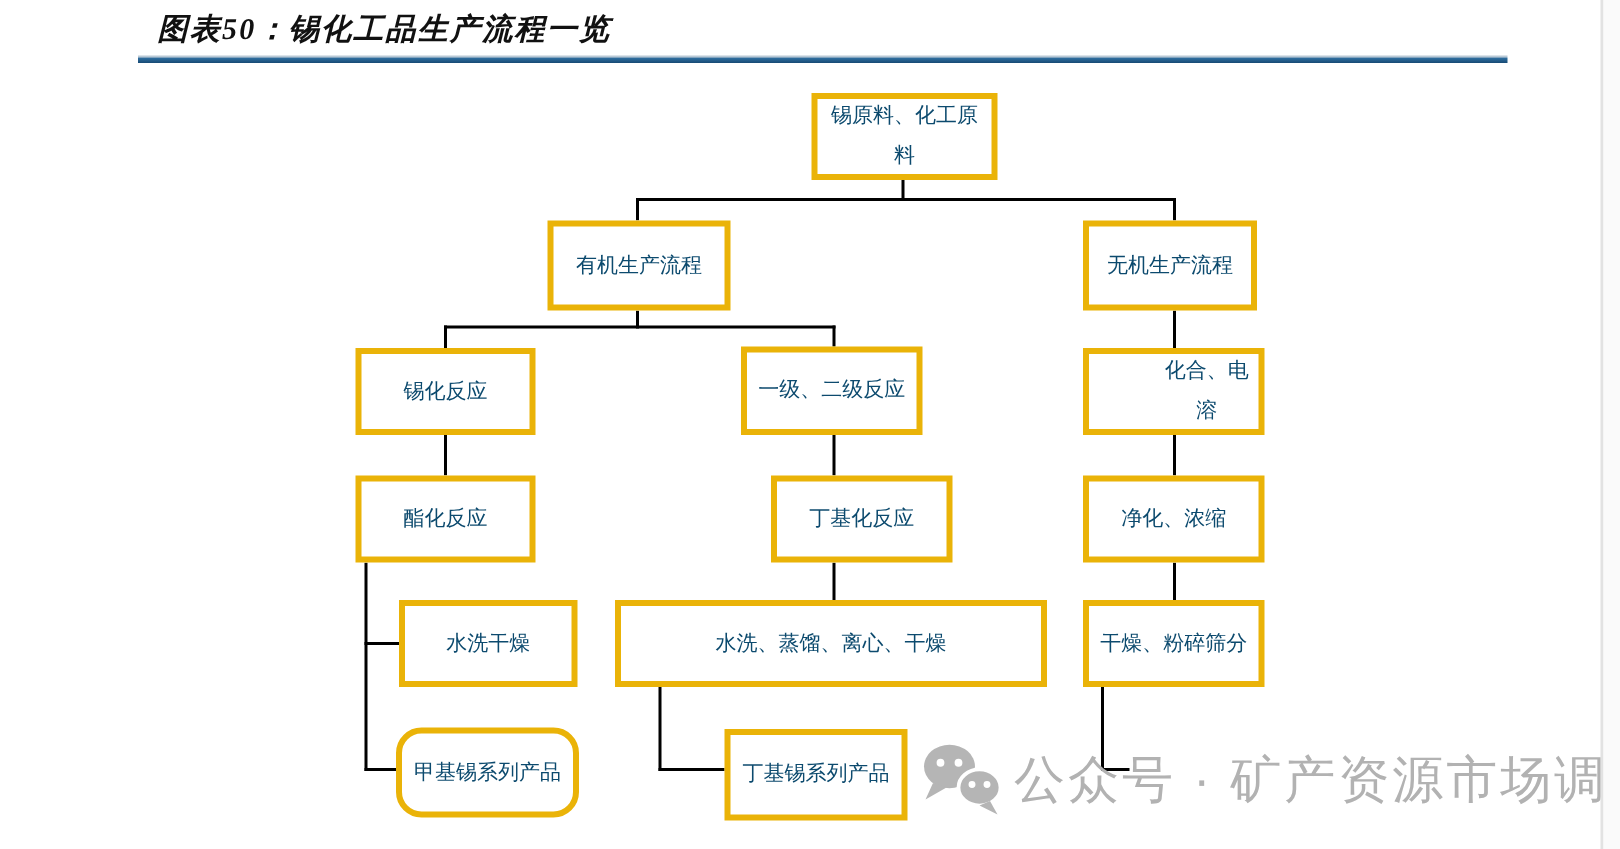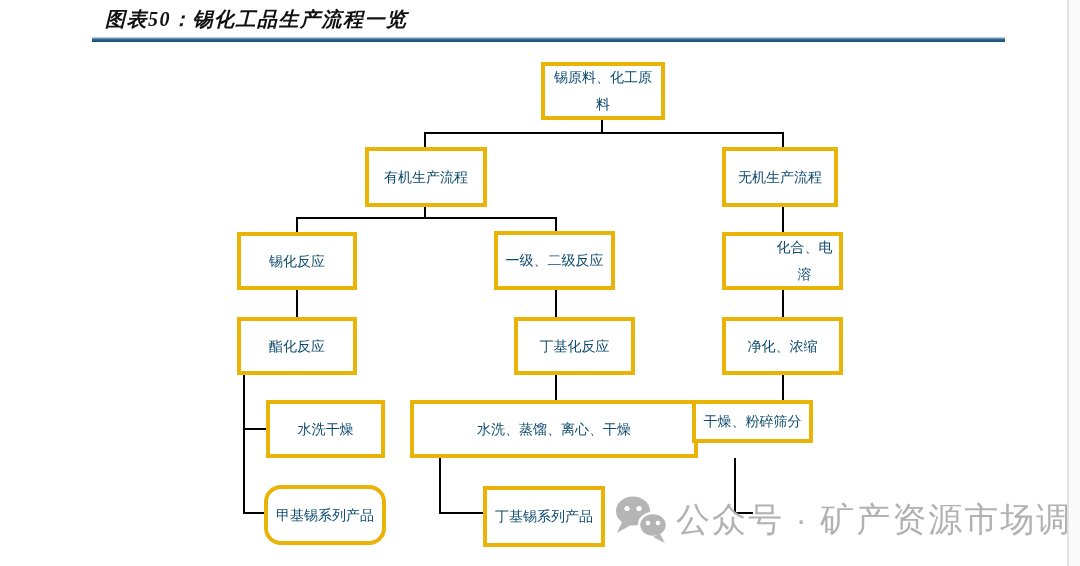--- a/index.html
+++ b/index.html
@@ -51,21 +51,21 @@
   <div class="node" style="left:365px;top:147px;width:122px;height:60px;">有机生产流程</div>
   <div class="node" style="left:722px;top:147px;width:116px;height:60px;">无机生产流程</div>
   <div class="node" style="left:237px;top:232px;width:120px;height:58px;">锡化反应</div>
   <div class="node" style="left:494px;top:231px;width:121px;height:59px;">一级、二级反应</div>
   <div class="node" style="left:722px;top:232px;width:121px;height:58px;padding-left:48px;">化合、电溶</div>
   <div class="node" style="left:237px;top:317px;width:120px;height:58px;">酯化反应</div>
   <div class="node" style="left:494px;top:317px;width:121px;height:58px;margin-left:20px;">丁基化反应</div>
   <div class="node" style="left:722px;top:317px;width:121px;height:58px;">净化、浓缩</div>
   <div class="node" style="left:266px;top:400px;width:119px;height:58px;">水洗干燥</div>
   <div class="node" style="left:410px;top:400px;width:288px;height:58px;">水洗、蒸馏、离心、干燥</div>
-  <div class="node" style="left:692px;top:400px;width:121px;height:43px;">干燥、粉碎筛分</div>
+  <div class="node" style="left:722px;top:400px;width:121px;height:58px;">干燥、粉碎筛分</div>
   <div class="node" style="left:264px;top:485px;width:122px;height:60px;border-radius:17px;">甲基锡系列产品</div>
   <div class="node" style="left:483px;top:486px;width:122px;height:61px;">丁基锡系列产品</div>
 
   <div class="conn" style="left:601px;top:120px;width:2px;height:14px;"></div>
   <div class="conn" style="left:424px;top:132px;width:360px;height:2px;"></div>
   <div class="conn" style="left:424px;top:132px;width:2px;height:15px;"></div>
   <div class="conn" style="left:782px;top:132px;width:2px;height:15px;"></div>
   <div class="conn" style="left:424px;top:207px;width:2px;height:12px;"></div>
   <div class="conn" style="left:296px;top:217px;width:261px;height:2px;"></div>
   <div class="conn" style="left:296px;top:217px;width:2px;height:15px;"></div>

